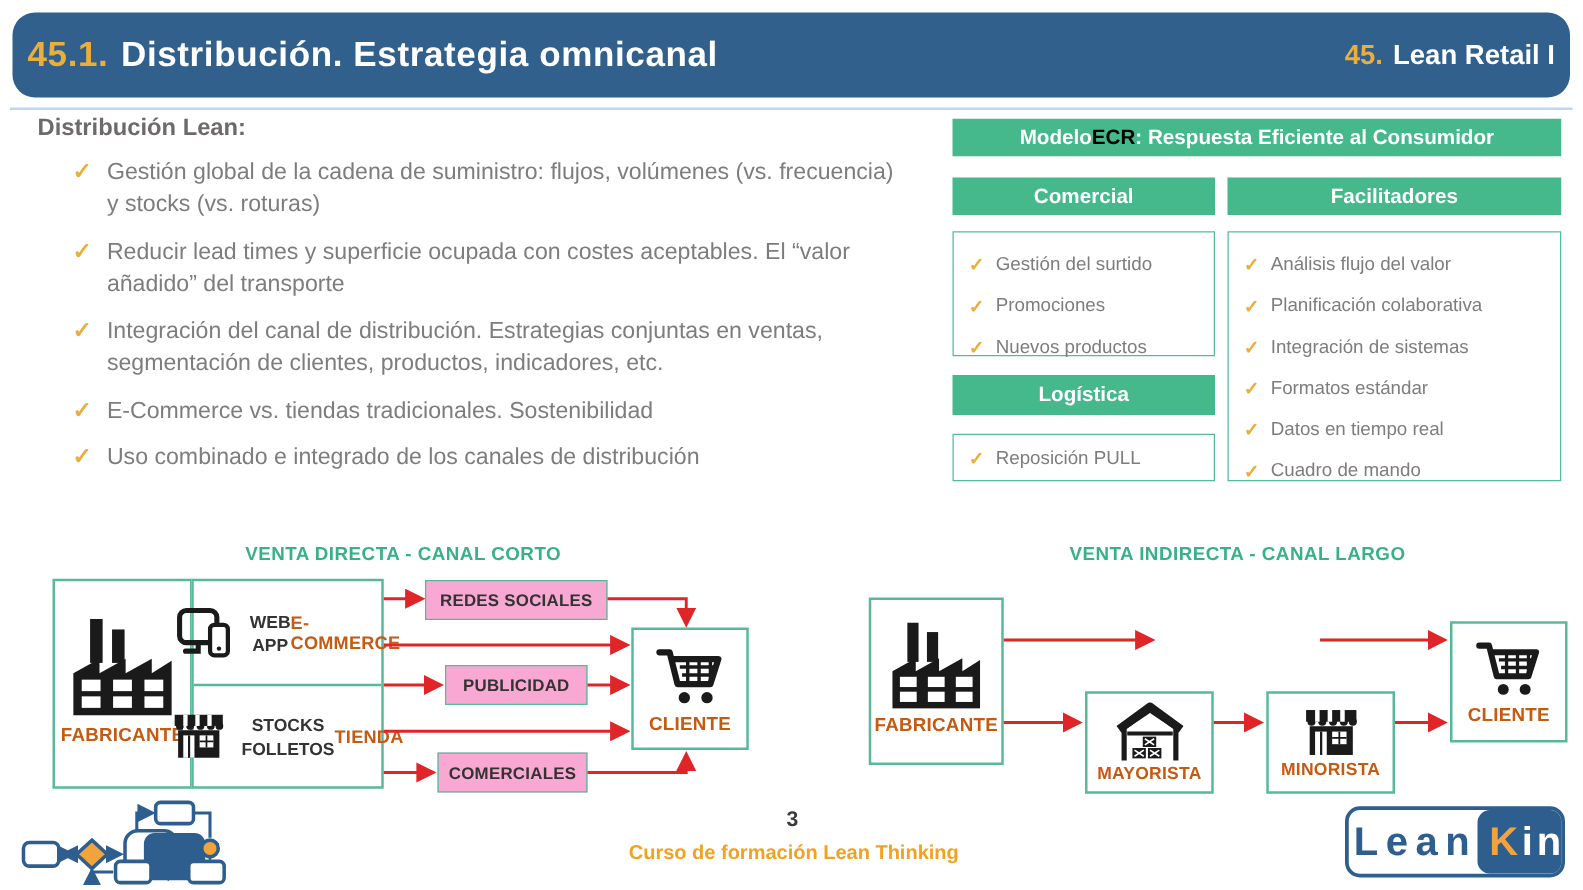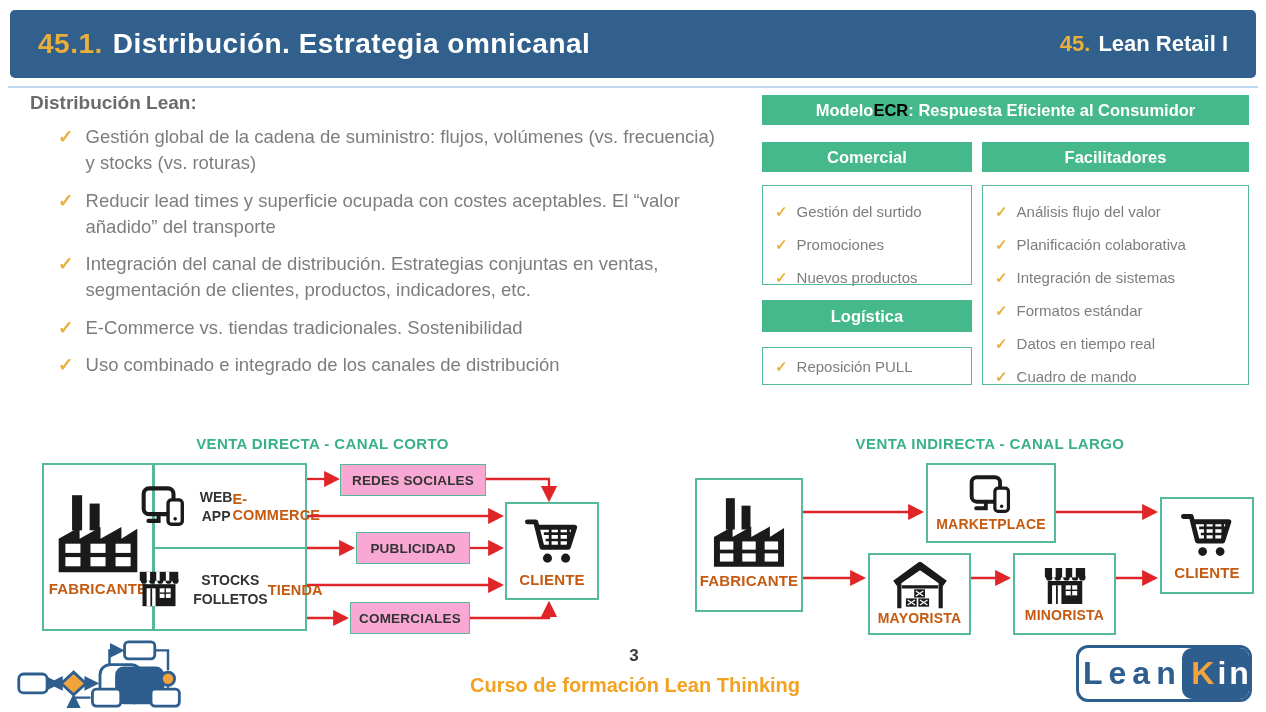--- a/index.html
+++ b/index.html
@@ -8,21 +8,21 @@
     --red:#E02528; --text-gray:#7D7D7D; --heading-gray:#6E6A6A;
     --dark-text:#333333; --light-blue:#BDD7EE; --footer-orange:#F2A120;
     --logo-blue:#2E5E8E;
   }
   *{box-sizing:border-box;margin:0;padding:0}
   body{font-family:"Liberation Sans",sans-serif;background:#fff}
   .slide{position:relative;width:1266px;height:712px;background:#fff;overflow:hidden}
 
   
   .hdr{position:absolute;left:10px;top:10px;width:1246px;height:68px;background:var(--header-blue);
-       border-radius:5px;display:flex;align-items:center;justify-content:space-between;padding:0 28px}
+       border-radius:18px;display:flex;align-items:center;justify-content:space-between;padding:0 12px}
   .hdr .t{font-size:28px;font-weight:bold;color:#fff;letter-spacing:.5px}
   .hdr .t .num{color:var(--accent-orange);margin-right:10px}
   .hdr .r{font-size:22px;font-weight:bold;color:#fff}
   .hdr .r .num{color:var(--accent-orange);margin-right:8px}
   .hdr-line{position:absolute;left:8px;right:8px;top:86px;height:2px;background:var(--light-blue)}
 
   
   .leftcol{position:absolute;left:30px;top:92px;width:712px}
   .sec-h{font-size:19px;font-weight:bold;color:var(--heading-gray);margin-bottom:10px}
   .sec-h2{margin-top:16px}
@@ -54,21 +54,21 @@
   .half .row{display:flex;align-items:center;gap:12px}
   .half .lines{display:flex;flex-direction:column;gap:3px;text-align:center}
   .half .lines span{font-size:14px;font-weight:bold;color:var(--dark-text)}
   .half .nlabel{font-size:14.5px;margin-top:1px}
   .arrows{position:absolute;left:0;top:0;pointer-events:none}
 
   
   .pageno{position:absolute;left:604px;top:646px;width:60px;text-align:center;
           font-size:17px;color:#3a3a3a;font-weight:bold}
   .course{position:absolute;left:400px;top:674px;width:470px;text-align:center;
-          font-size:20px;font-weight:bold;color:var(--footer-orange)}
+          font-size:16px;font-weight:bold;color:var(--footer-orange)}
   .flowlogo{position:absolute;left:16px;top:640px}
   .leankin{position:absolute;left:1076px;top:645px;width:176px;height:57px;border:3px solid var(--logo-blue);
            border-radius:12px;background:#fff;display:flex;overflow:hidden}
   .leankin .lft{flex:1;display:flex;align-items:center;justify-content:center;
                 font-size:32px;font-weight:bold;color:var(--logo-blue);letter-spacing:6px;padding-left:4px}
   .leankin .rgt{flex:0 0 47%;background:var(--logo-blue);border-radius:10px;display:flex;
                 align-items:center;justify-content:center;font-size:32px;font-weight:bold;letter-spacing:3px}
   .leankin .rgt .k{color:#F2A33C}
   .leankin .rgt .in{color:#fff}
 </style>
@@ -260,29 +260,20 @@
       <rect x="16" y="62" width="18" height="11" fill="#fff"></rect>
         <rect x="46" y="62" width="18" height="11" fill="#fff"></rect>
         <rect x="76" y="62" width="18" height="11" fill="#fff"></rect>
       <rect x="16" y="78" width="18" height="11" fill="#fff"></rect>
         <rect x="46" y="78" width="18" height="11" fill="#fff"></rect>
         <rect x="76" y="78" width="18" height="11" fill="#fff"></rect>
     </svg>
     <div class="nlabel" style="margin:5px 0 6px">FABRICANTE</div>
   </div>
 
-  <div class="node" style="left:926px;top:463px;width:130px;height:80px">
-    <svg width="46" height="40" viewBox="0 0 70 62">
-      <rect x="5" y="5" width="44" height="38" rx="8" fill="none" stroke="#1a1a1a" stroke-width="6"></rect>
-      <path d="M27 43 v10 h-15" fill="none" stroke="#1a1a1a" stroke-width="6" stroke-linecap="round"></path>
-      <rect x="41" y="22" width="21" height="36" rx="5" fill="#fff" stroke="#1a1a1a" stroke-width="5"></rect>
-      <circle cx="51.5" cy="50" r="2.6" fill="#1a1a1a"></circle>
-    </svg>
-    <div class="nlabel" style="font-size:14px;margin-top:2px">MARKETPLACE</div>
-  </div>
 
   <div class="node" style="left:868px;top:553px;width:103px;height:82px">
     <svg width="56" height="48" viewBox="0 0 66 58">
       <path d="M8 56 V24 L33 7 L58 24 V56" fill="#fff" stroke="#1a1a1a" stroke-width="5"></path>
       <path d="M3 26 L33 4 L63 26" fill="none" stroke="#1a1a1a" stroke-width="8"></path>
       <path d="M11 30 H55" stroke="#1a1a1a" stroke-width="4"></path>
       <rect x="26" y="33" width="13" height="10" fill="#1a1a1a"></rect>
       <rect x="16" y="44" width="13" height="10" fill="#1a1a1a"></rect>
         <rect x="31" y="44" width="13" height="10" fill="#1a1a1a"></rect>
       <path d="M28 35 l9 6 M37 35 l-9 6 M18 46 l9 6 M27 46 l-9 6 M33 46 l9 6 M42 46 l-9 6" stroke="#fff" stroke-width="1.6"></path>

